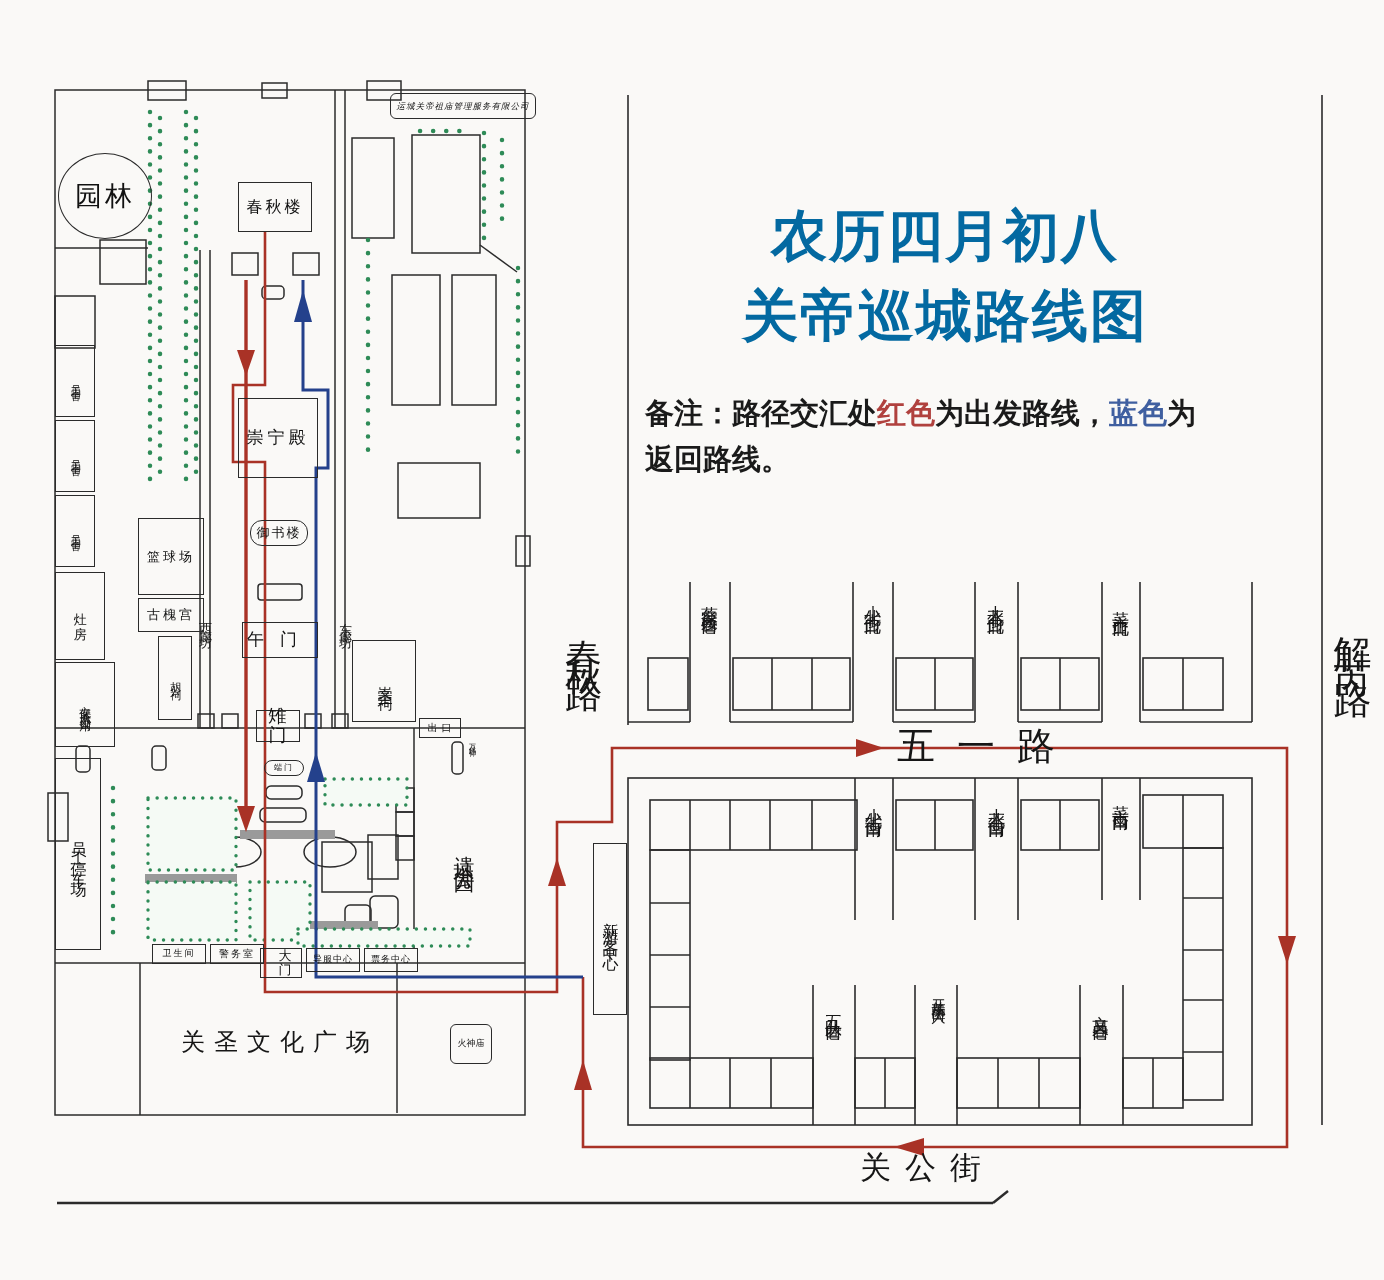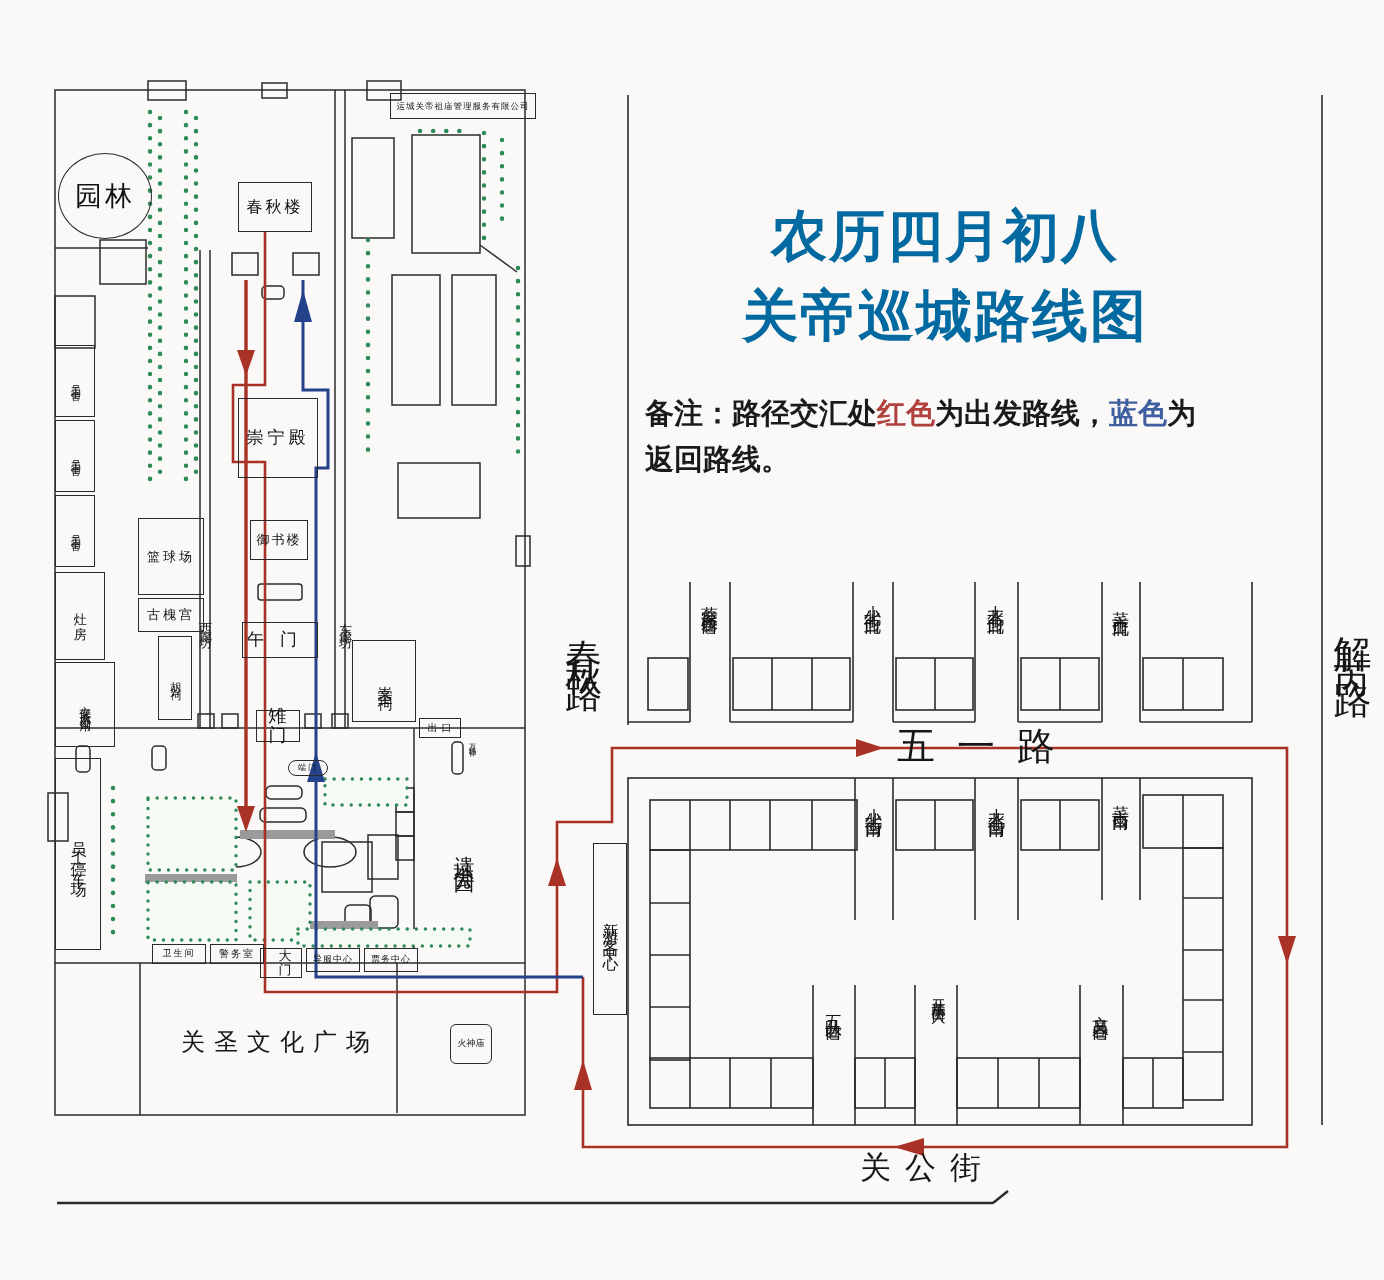--- a/index.html
+++ b/index.html
@@ -208,49 +208,49 @@
 </svg>
 
   <div class="title" style="left:655px;top:196px;width:580px;font-size:56px;line-height:1.42;">
     <div>农历四月初八</div>
     <div>关帝巡城路线图</div>
   </div>
   <div class="note" style="left:645px;top:390px;width:575px;font-size:29px;line-height:1.6;">
     <span>备注：路径交汇处</span><span class="rw">红色</span><span>为出发路线，</span><span class="bw">蓝色</span><span>为返回路线。</span>
   </div>
 
-  <div class="bx" style="left:390px;top:93px;width:146px;height:26px;border-radius:0;font-size:8.5px;letter-spacing:1px;">
+  <div class="bx" style="left:390px;top:93px;width:146px;height:26px;border-radius:6px;font-size:8.5px;letter-spacing:1px;font-style:italic;">
       <span>运城关帝祖庙管理服务有限公司</span>
     </div>
 
   <div class="bx" style="left:58px;top:153px;width:94px;height:86px;border-radius:50%;font-size:27px;letter-spacing:3px;">
       <span>园林</span>
     </div>
 
   <div class="bx" style="left:238px;top:182px;width:74px;height:50px;font-size:16px;letter-spacing:3px;">
       <span>春秋楼</span>
     </div>
 
   <div class="bx" style="left:238px;top:398px;width:80px;height:80px;font-size:17px;letter-spacing:4px;">
       <span>崇宁殿</span>
     </div>
 
-  <div class="bx" style="left:250px;top:520px;width:58px;height:40px;font-size:13px;letter-spacing:2px;">
+  <div class="bx" style="left:250px;top:520px;width:58px;height:26px;font-size:13px;letter-spacing:2px;border-radius:12px;">
       <span>御书楼</span>
     </div>
 
   <div class="bx" style="left:242px;top:622px;width:76px;height:36px;font-size:17px;letter-spacing:16px;padding-left:0;">
       <span>午门</span>
     </div>
 
   <div class="bx" style="left:256px;top:710px;width:44px;height:32px;font-size:18px;letter-spacing:6px;padding-left:5px;">
       <span>雉门</span>
     </div>
 
-  <div class="bx" style="left:264px;top:760px;width:40px;height:16px;border-radius:8px;font-size:8px;letter-spacing:2px;margin-left:24px;">
+  <div class="bx" style="left:264px;top:760px;width:40px;height:16px;border-radius:8px;font-size:8px;letter-spacing:2px;">
       <span>端门</span>
     </div>
 
   <div class="lb v ctr" style="left:196px;top:582px;width:18px;height:80px;font-size:13px;letter-spacing:6px;">
       <span>西廊坊</span>
     </div>
 
   <div class="lb v ctr" style="left:336px;top:582px;width:18px;height:80px;font-size:13px;letter-spacing:6px;">
       <span>东廊坊</span>
     </div>

